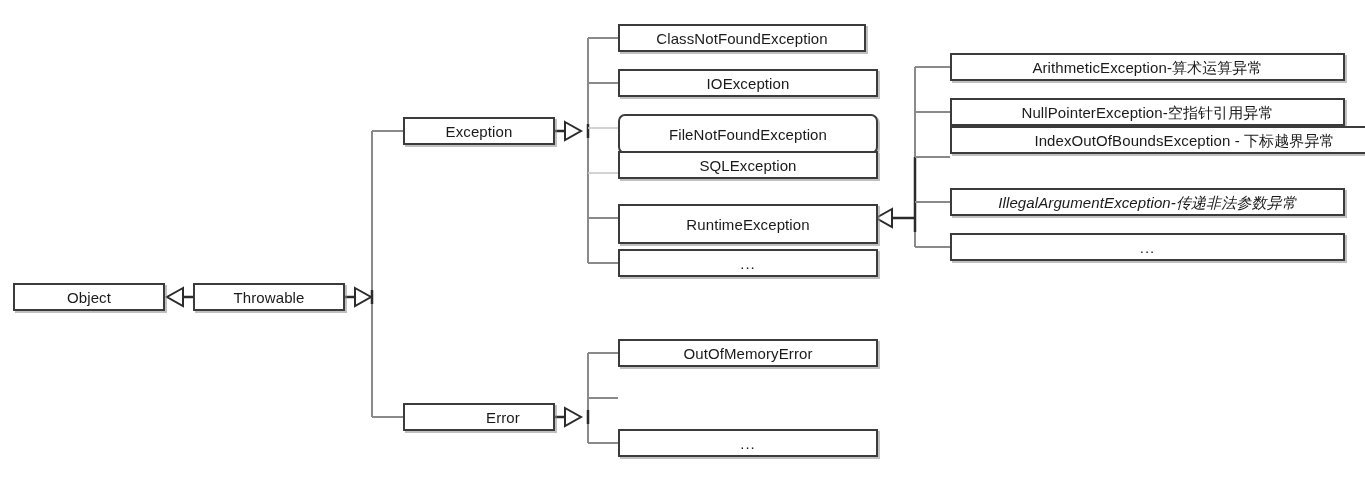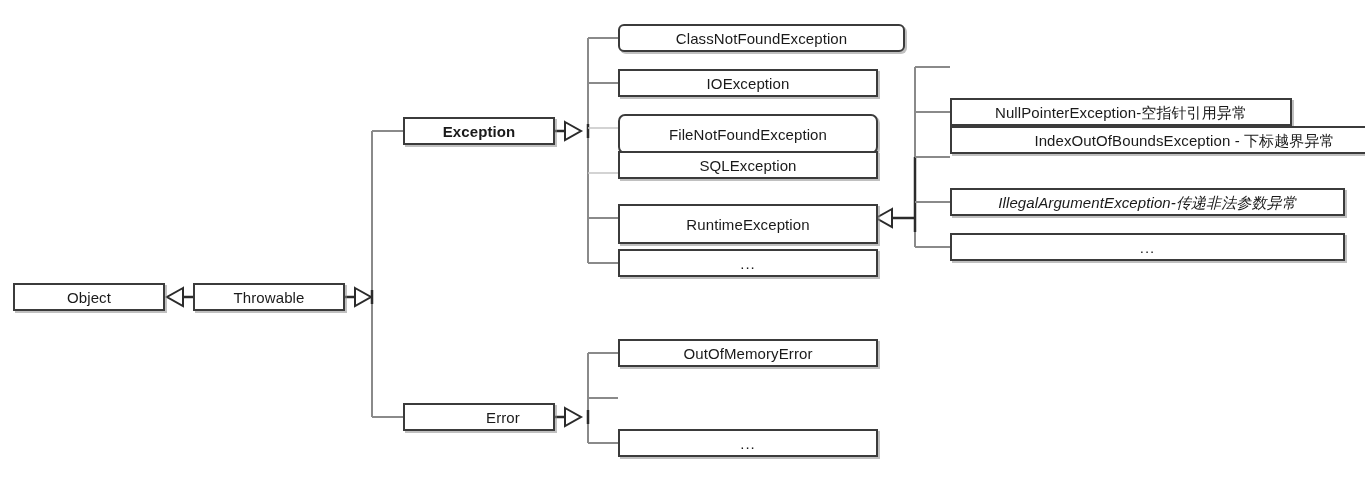--- a/index.html
+++ b/index.html
@@ -103,53 +103,56 @@
   </svg>
 
   <div class="node" style="left: 13px; top: 283px; width: 152px; height: 28px;">
     <span>Object</span>
   </div>
 
   <div class="node" style="left: 193px; top: 283px; width: 152px; height: 28px;">
     <span>Throwable</span>
   </div>
 
-  <div class="node" style="left: 403px; top: 117px; width: 152px; height: 28px; font-weight: bold;">
+  <div class="node" style="left: 403px; top: 117px; width: 152px; height: 28px;">
     <span>Exception</span>
   </div>
 
   <div class="node" style="left: 403px; top: 403px; width: 152px; height: 28px; padding-left: 48px;">
     <span>Error</span>
   </div>
 
   <div></div>
 
   <div></div>
 
   <div></div>
 
-<div class="node" style="left: 618px; top: 24px; width: 287px; height: 28px; border-radius: 6px;">
+<div class="node" style="left: 618px; top: 24px; width: 248px; height: 28px;">
       <span>ClassNotFoundException</span>
     </div>
     <div class="node" style="left: 618px; top: 69px; width: 260px; height: 28px;">
       <span>IOException</span>
     </div>
     <div class="node" style="left: 618px; top: 114px; width: 260px; height: 40px; border-radius: 7px;">
       <span>FileNotFoundException</span>
     </div>
     <div class="node" style="left: 618px; top: 151px; width: 260px; height: 28px;">
       <span>SQLException</span>
     </div>
     <div class="node" style="left: 618px; top: 204px; width: 260px; height: 40px;">
       <span>RuntimeException</span>
     </div>
     <div class="node ellipsis" style="left: 618px; top: 249px; width: 260px; height: 28px;">
       <span>...</span>
     </div>
-    <div class="node" style="left: 950px; top: 98px; width: 342px; height: 28px; text-align: right;">
+    <div class="node" style="left: 950px; top: 53px; width: 395px; height: 28px;">
+      <span>ArithmeticException-算术运算异常</span>
+    </div>
+    <div class="node" style="left: 950px; top: 98px; width: 395px; height: 28px; text-align: right;">
       <span>NullPointerException-空指针引用异常</span>
     </div>
     <div class="node" style="left: 950px; top: 126px; width: 469px; height: 28px;">
       <span>IndexOutOfBoundsException - 下标越界异常</span>
     </div>
     <div class="node" style="left: 950px; top: 188px; width: 395px; height: 28px; font-style: italic;">
       <span>IllegalArgumentException-传递非法参数异常</span>
     </div>
     <div class="node ellipsis" style="left: 950px; top: 233px; width: 395px; height: 28px;">
       <span>...</span>

